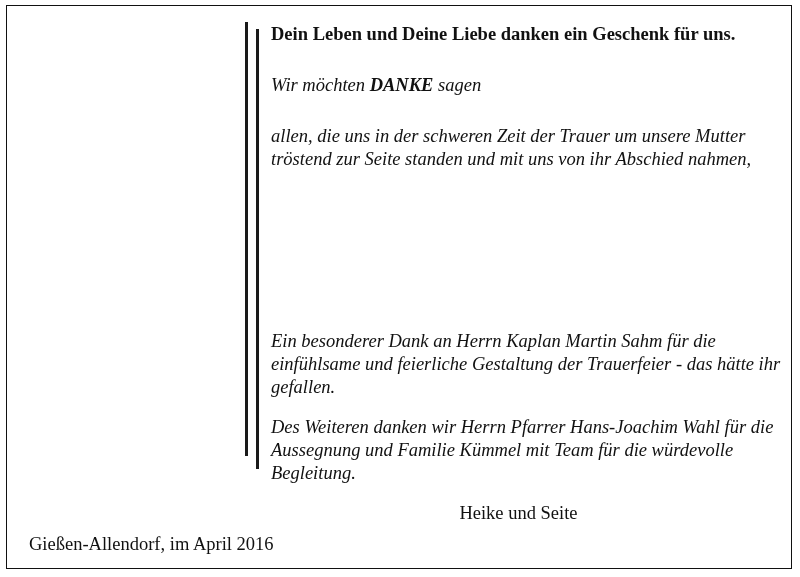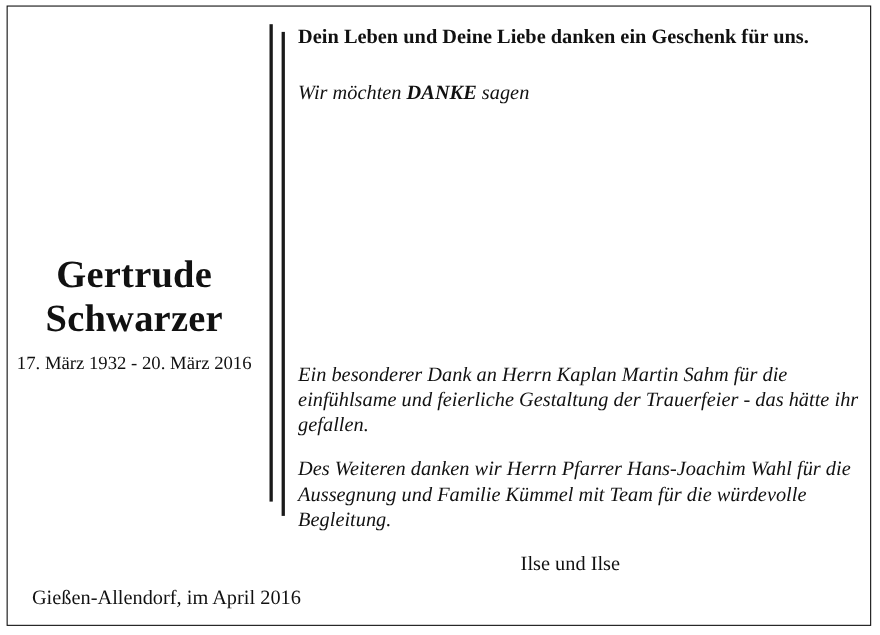--- a/index.html
+++ b/index.html
@@ -129,41 +129,35 @@
     font-size: 18.5px;
     line-height: 23px;
     white-space: nowrap;
   }
 </style>
 </head>
 <body>
 
 <div class="notice">
 
-  <div class="left-col">
-    <div class="name-block">
-      <div class="name-line">Gertrude</div>
-      <div class="name-line">Schwarzer</div>
-      <div class="life-dates">17. März 1932 - 20. März 2016</div>
-    </div>
-  </div>
 
   <div class="rule rule-outer"></div>
   <div class="rule rule-inner"></div>
 
   <div class="right-col">
 
     <div class="headline">Dein Leben und Deine Liebe danken ein Geschenk für uns.</div>
 
     <div class="para p-danke"><span>Wir möchten </span><span class="danke-word">DANKE</span><span> sagen</span></div>
 
+    <div class="para p-allen">allen, die uns in der schweren Zeit der Trauer um unsere Mutter tröstend zur Seite standen und mit uns von ihr Abschied nahmen,</div>
 
 
     <div class="para p-kaplan">Ein besonderer Dank an Herrn Kaplan Martin Sahm für die einfühlsame und feierliche Gestaltung der Trauerfeier - das hätte ihr gefallen.</div>
 
     <div class="para p-pfarrer">Des Weiteren danken wir Herrn Pfarrer Hans-Joachim Wahl für die Aussegnung und Familie Kümmel mit Team für die würdevolle Begleitung.</div>
 
-    <div class="signers">Ilse und Ilse</div>
+    <div class="signers">Heike und Seite</div>
   </div>
 
   <div class="place-date">Gießen-Allendorf, im April 2016</div>
 
 </div>
 
 </body></html>

